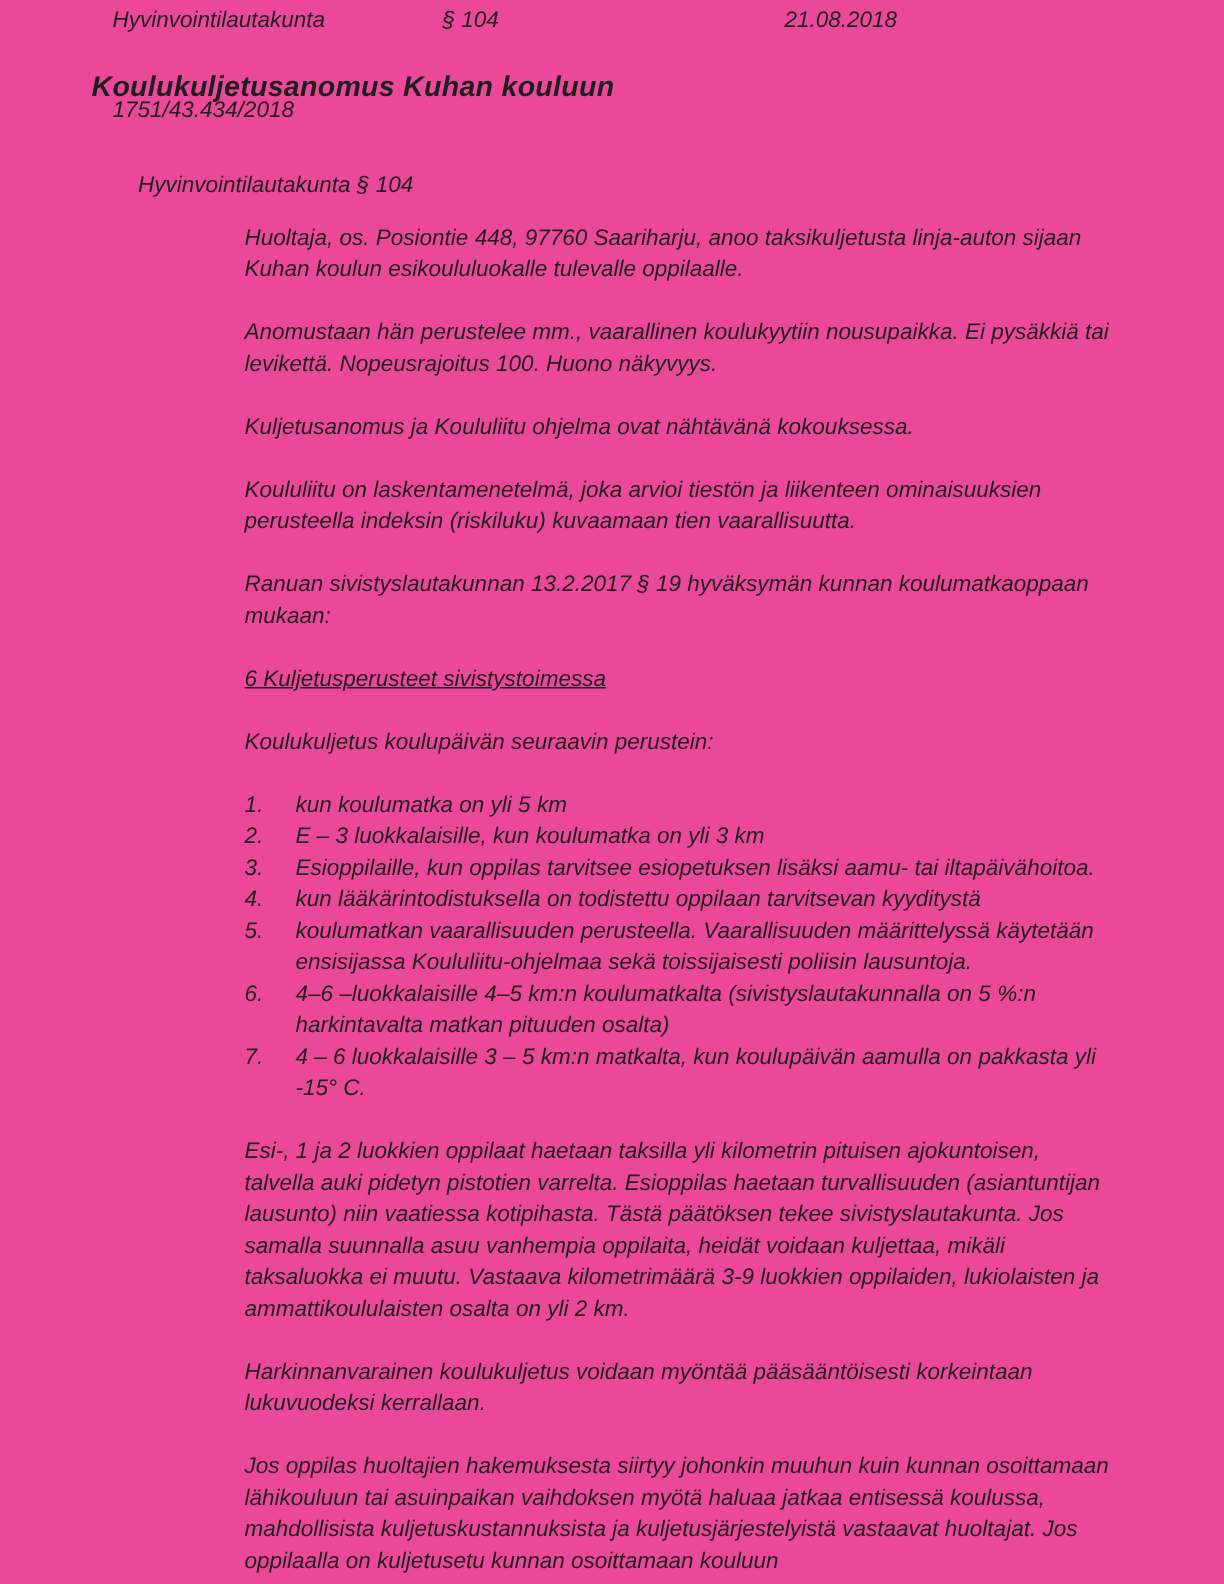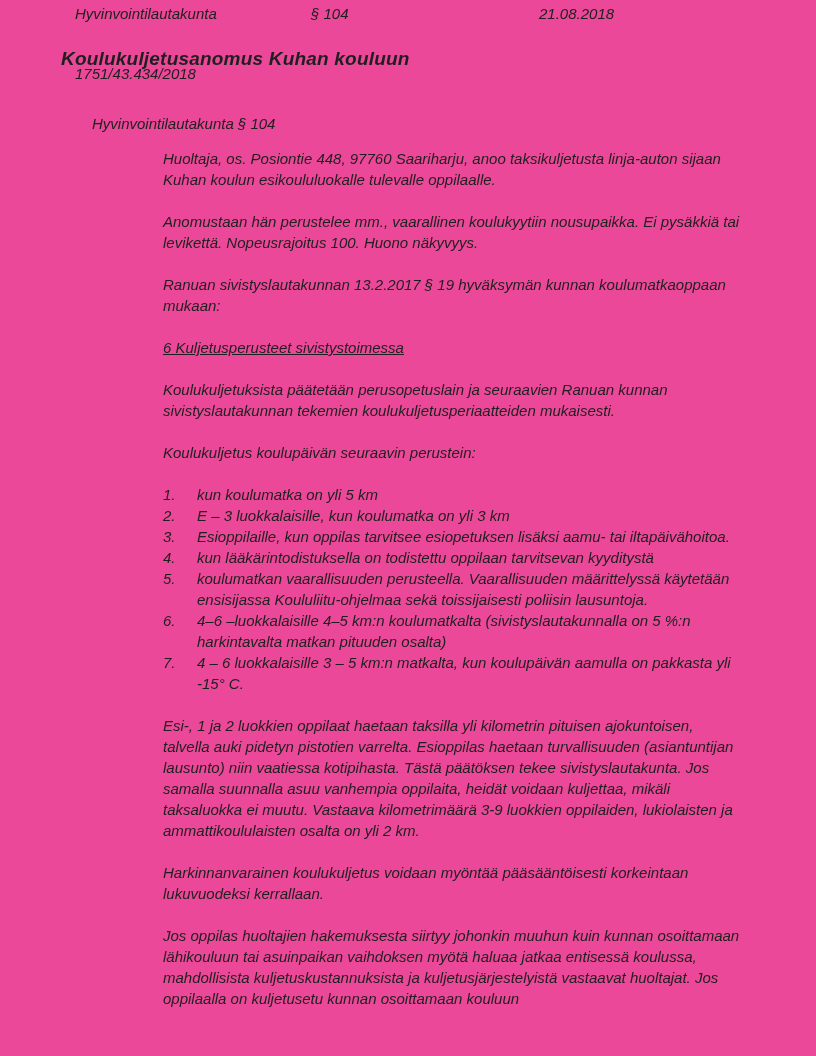--- a/index.html
+++ b/index.html
@@ -22,21 +22,21 @@
   
   .meta-row {
     position: absolute;
     top: 3px;
     left: 75px;
     right: 40px;
     display: flex;
     white-space: nowrap;
   }
   .meta-committee { width: 220px; }
-  .meta-section  { width: 228px; margin-left: 16px; }
+  .meta-section  { width: 228px; }
   .meta-date     { flex: 1; }
 
   .doc-title {
     position: absolute;
     top: 34px;
     left: 61px;
     font-size: 19px;
     line-height: 24px;
     font-weight: bold;
     letter-spacing: 0.2px;
@@ -95,25 +95,26 @@
   <h1 class="doc-title">Koulukuljetusanomus Kuhan kouluun</h1>
 
   <div class="diary-number">1751/43.434/2018</div>
 
   <div class="section-ref">Hyvinvointilautakunta § 104</div>
 
   <div class="body-block">
 
     <p>Huoltaja, os. Posiontie 448, 97760 Saariharju, anoo taksikuljetusta linja-auton sijaan Kuhan koulun esikoululuokalle tulevalle oppilaalle.</p>
     <p>Anomustaan hän perustelee mm., vaarallinen koulukyytiin nousupaikka. Ei pysäkkiä tai levikettä. Nopeusrajoitus 100. Huono näkyvyys.</p>
+    <p>Kuljetusanomus ja Koululiitu ohjelma ovat nähtävänä kokouksessa.</p>
+    <p>Koululiitu on laskentamenetelmä, joka arvioi tiestön ja liikenteen ominaisuuksien perusteella indeksin (riskiluku) kuvaamaan tien vaarallisuutta.</p>
     <p>Ranuan sivistyslautakunnan 13.2.2017 § 19 hyväksymän kunnan koulumatkaoppaan mukaan:</p>
 
     <p class="subheading">6 Kuljetusperusteet sivistystoimessa</p>
 
-    <p>Koulukuljetuksista päätetään perusopetuslain ja seuraavien Ranuan kunnan sivistyslautakunnan tekemien koulukuljetusperiaatteiden mukaisesti.</p>
     <p>Koulukuljetus koulupäivän seuraavin perustein:</p>
 
     <ol class="criteria">
       <li>
         <span class="num">1.</span>
         <span class="txt">kun koulumatka on yli 5 km</span>
       </li>
       <li>
         <span class="num">2.</span>
         <span class="txt">E – 3 luokkalaisille, kun koulumatka on yli 3 km</span>

